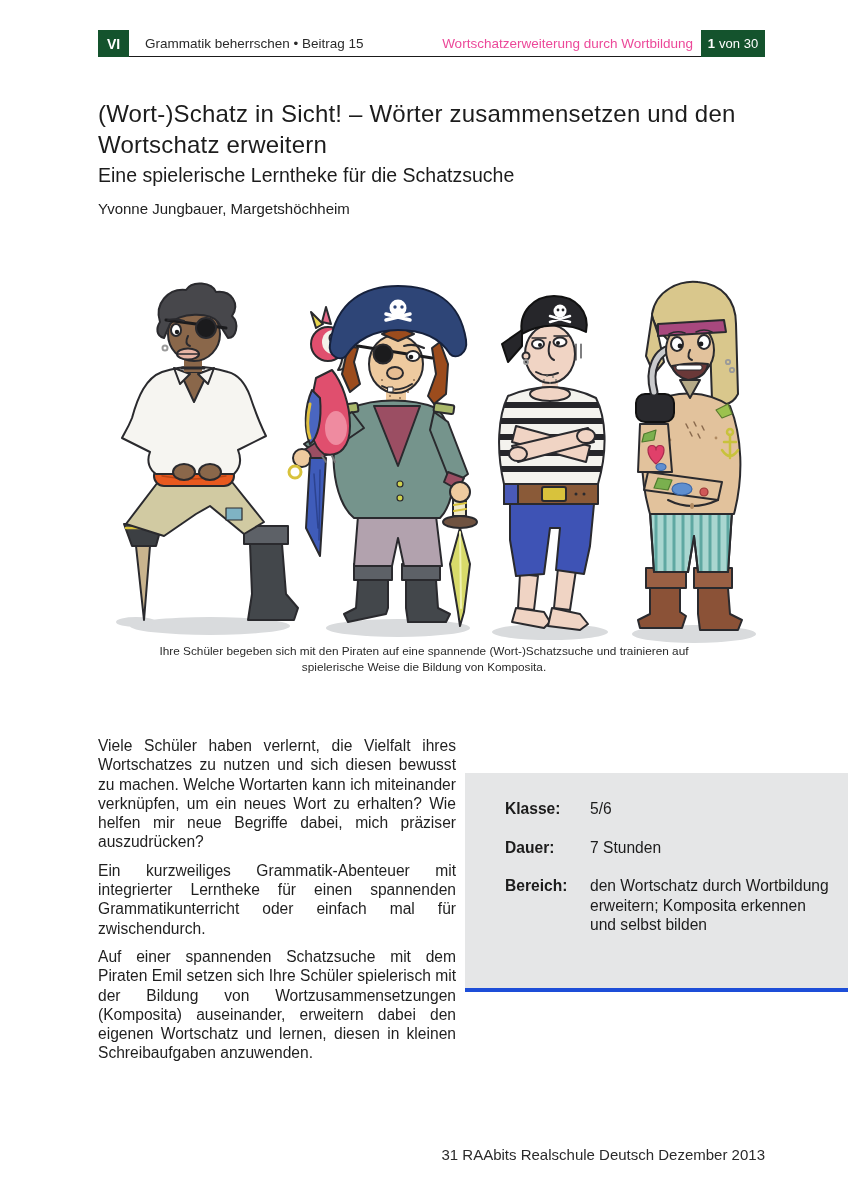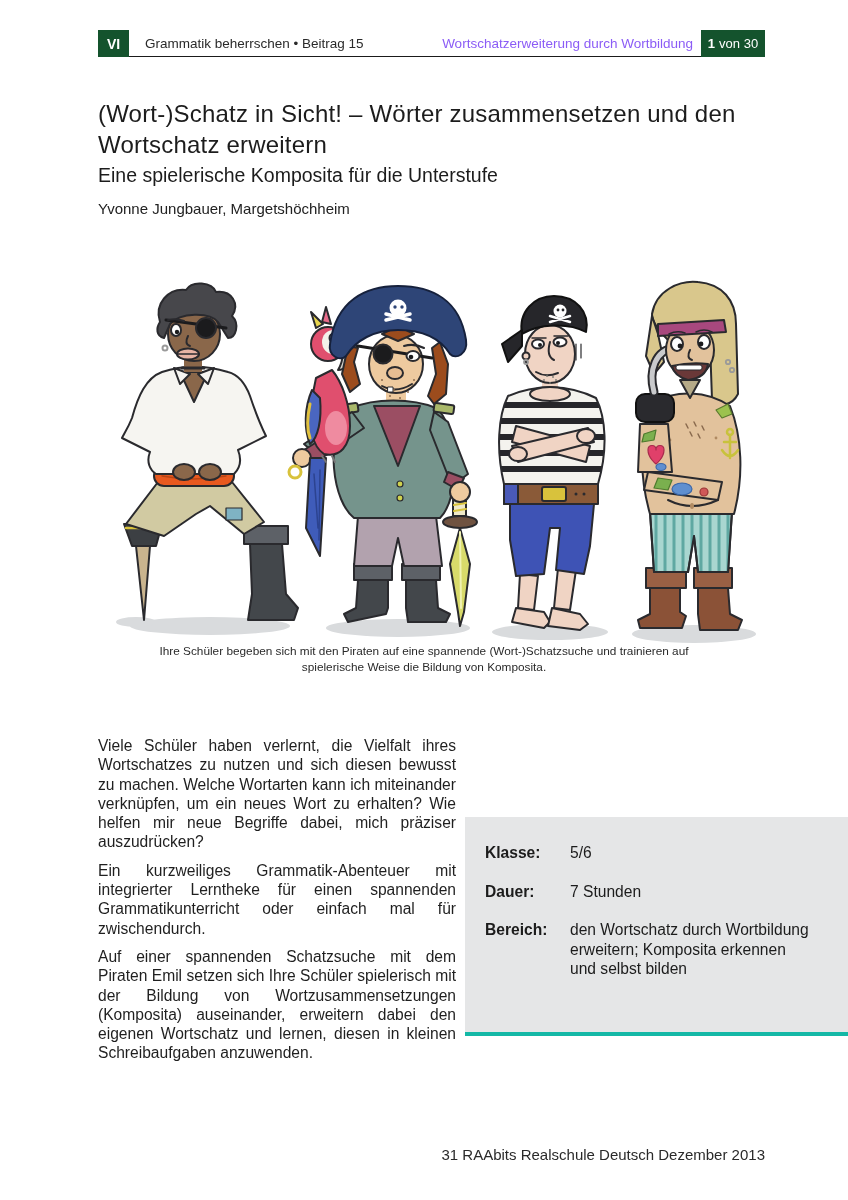--- a/index.html
+++ b/index.html
@@ -11,38 +11,38 @@
   }
   
   .header { position:absolute; left:98px; top:30px; width:667px; height:27px;
             border-bottom:1.5px solid #1a1a1a; }
   .badge { position:absolute; top:0; height:27px; background:#14532d; color:#fff;
            display:flex; align-items:center; justify-content:center; }
   .vi-badge { left:0; width:31px; font-weight:bold; font-size:14px; }
   .page-badge { right:0; width:64px; font-size:13px; gap:4px; }
   .page-badge b { font-weight:bold; }
   .header-left  { position:absolute; left:47px; top:0; line-height:27px; font-size:13.5px; color:#2a2a2a; }
-  .header-right { position:absolute; right:72px; top:0; line-height:27px; font-size:13.5px; color:#8b5cf6; }
+  .header-right { position:absolute; right:72px; top:0; line-height:27px; font-size:13.5px; color:#ec4899; }
   
   .titleblock { position:absolute; left:98px; top:98px; width:667px; }
   .h-line { font-size:24px; font-weight:normal; line-height:31px; letter-spacing:0.2px; }
   .subtitle { font-size:19.5px; line-height:27px; margin-top:2px; font-weight:normal; }
   .author { position:absolute; left:98px; top:200px; font-size:15px; color:#222; }
   
   .figure { position:absolute; left:98px; top:278px; width:667px; height:374px; }
   .caption { position:absolute; left:134px; top:644px; width:580px; text-align:center;
              font-size:11.8px; line-height:15.5px; color:#2a2a2a; }
   
   .bodytext { position:absolute; left:98px; top:736px; width:358px;
               font-size:15.6px; line-height:19.3px; text-align:justify; color:#1f1f1f; }
   .bodytext p { margin-bottom:9px; }
   
   .infobox { position:absolute; left:465px; top:773px; width:383px; height:219px;
-             background:#e5e6e7; border-bottom:4px solid #14b8a6;
-             padding:26px 0 0 20px;margin-top:44px; }
+             background:#e5e6e7; border-bottom:4px solid #1d4ed8;
+             padding:26px 0 0 40px; }
   .inforow { display:flex; margin-bottom:19px; font-size:15.6px; line-height:19.5px; }
   .inforow .lbl { width:85px; font-weight:bold; flex:none; }
   .inforow .val { width:245px; }
   
   .footer { position:absolute; right:83px; top:1146px; font-size:15px; color:#2a2a2a; }
 </style>
 </head>
 <body>
 
 <div class="page">
@@ -53,21 +53,21 @@
     <div class="header-right">Wortschatzerweiterung durch Wortbildung</div>
     <div class="badge page-badge">
       <b>1</b>
       <span>von 30</span>
     </div>
   </div>
 
   <div class="titleblock">
     <div class="h-line">(Wort-)Schatz in Sicht! – Wörter zusammensetzen und den</div>
     <div class="h-line">Wortschatz erweitern</div>
-    <div class="subtitle">Eine spielerische Komposita für die Unterstufe</div>
+    <div class="subtitle">Eine spielerische Lerntheke für die Schatzsuche</div>
   </div>
   <div class="author">Yvonne Jungbauer, Margetshöchheim</div>
 
   <div class="figure">
     <svg width="667" height="374" viewBox="0 0 667 374">
       <defs>
         <clipPath id="clipP3">
             <path d="M410,118 C400,138 398,172 406,206 L500,206 C510,172 508,140 498,120 C470,106 438,106 410,118 Z"></path>
           </clipPath>
         <clipPath id="clipP4">

